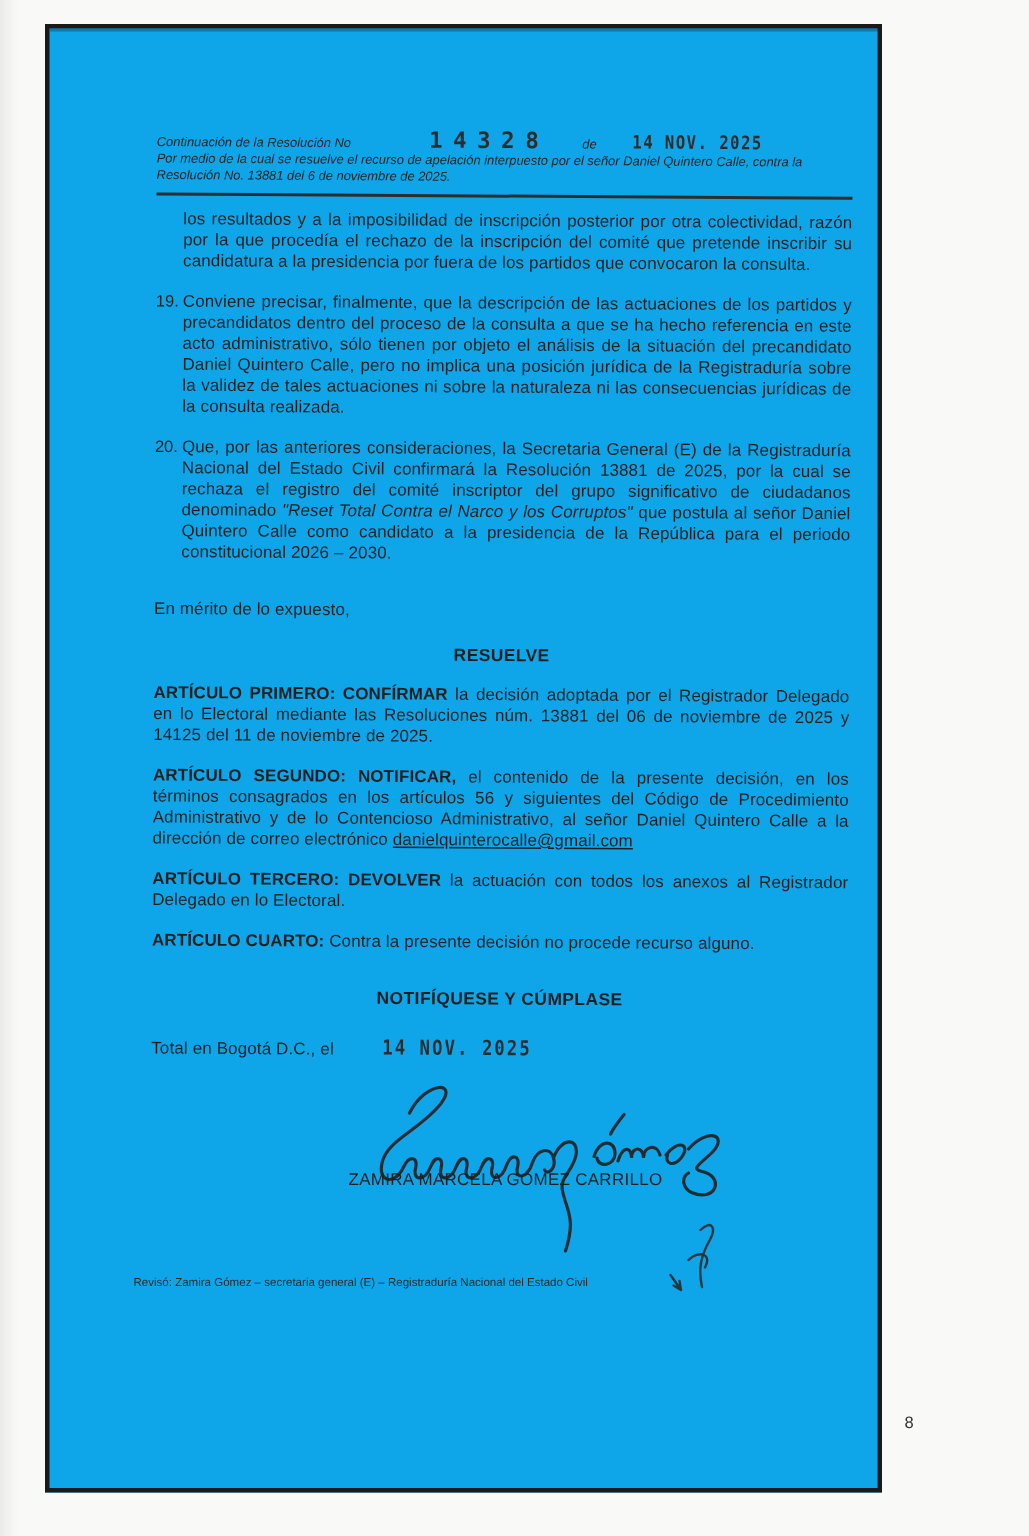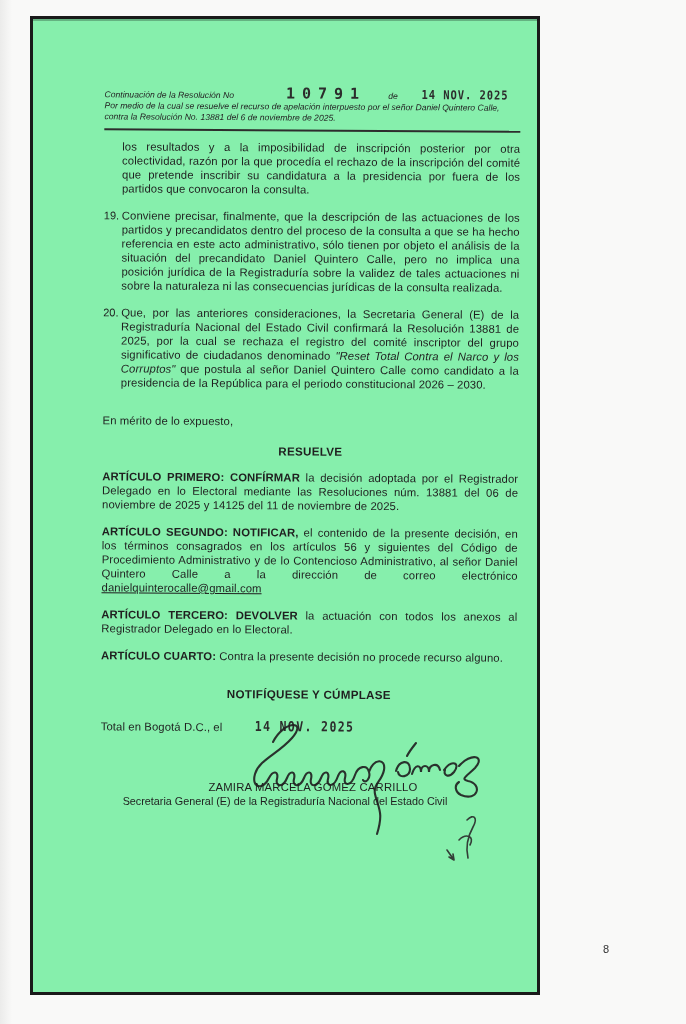--- a/index.html
+++ b/index.html
@@ -7,22 +7,22 @@
     width:686px; height:1024px; position:relative; overflow:hidden;
     background:#f9f9f8;
     font-family:"Liberation Sans", sans-serif;
     color:#1f1f1f;
   }
   .scan-edge-left {
     position:absolute; left:0; top:0; width:12px; height:100%;
     background:linear-gradient(to right, #ebebea, rgba(255,255,255,0));
   }
   .page {
-    position:absolute; left:30px; top:16px; width:510px; height:979px;
-    background:#86efac; border:3px solid #1a1a1a; box-sizing:border-box;
+    position:absolute; left:30px; top:16px; width:558px; height:979px;
+    background:#0ea5e9; border:3px solid #1a1a1a; box-sizing:border-box;
     box-shadow:inset 0 2px 0 rgba(0,0,0,0.25);
   }
   .content {
     position:absolute; left:0; top:0; right:0;
     padding:26px 16px 0 72px;
     transform:rotate(0.35deg); transform-origin:20px 0;
   }
   .header-block { font-style:italic; font-size:8.6px; line-height:11px; color:#242424; }
   .header-line1 { display:flex; align-items:baseline; }
   .stamp {
@@ -76,21 +76,21 @@
 
 <div class="scan-edge-left"></div>
 
 <div class="page">
 
   <div class="content">
 
     <div class="header-block">
       <div class="header-line1">
         <span>Continuación de la Resolución No</span>
-        <span class="stamp stamp-number">10791</span>
+        <span class="stamp stamp-number">14328</span>
         <span class="de-label">de</span>
         <span class="stamp stamp-date-hdr">14 NOV. 2025</span>
       </div>
       <div>Por medio de la cual se resuelve el recurso de apelación interpuesto por el señor Daniel Quintero Calle, contra la Resolución No. 13881 del 6 de noviembre de 2025.</div>
     </div>
 
     <div class="rule"></div>
 
     <p class="body-text para1">los resultados y a la imposibilidad de inscripción posterior por otra colectividad, razón por la que procedía el rechazo de la inscripción del comité que pretende inscribir su candidatura a la presidencia por fuera de los partidos que convocaron la consulta.</p>
 
@@ -129,23 +129,23 @@
     <path d="M47,28 C58,6 82,6 66,24 C52,40 33,46 29,60 C25,74 37,77 43,64 C47,56 53,57 51,65 C49,73 57,74 61,64 C64,56 70,57 68,65 C66,73 74,74 78,64 C81,56 87,57 85,65 C83,73 91,74 95,64 C98,56 104,57 102,65 C100,73 108,74 112,62 C115,55 121,56 119,64 C117,72 125,73 129,61 C132,52 141,50 143,58 C145,65 139,70 137,66
              M143,58 C148,44 160,44 158,56 C156,67 147,70 149,80 C152,94 158,98 151,120
              M170,57 C173,46 184,45 184,55 C184,63 173,65 172,58
              M190,29 C186,34 183,38 181,42
              M186,60 C189,50 195,50 195,58 C195,50 203,50 203,58 C203,50 212,48 214,56
              M218,56 C226,45 235,49 228,58 C223,64 217,62 219,56
              M233,52 C245,38 260,42 249,54 C241,62 234,65 242,67 C257,70 252,88 235,81 C229,78 228,71 233,68" fill="none" stroke="#222222" stroke-width="2.1" stroke-linecap="round" opacity="0.92"></path>
   </svg>
 
   <div class="sig-name">ZAMIRA MARCELA GÓMEZ CARRILLO</div>
-  <div class="sig-title">Secretaria General (E) de la Registraduría Nacional del Estado Civil</div>
 
   <div class="footer">
+    <div>Revisó: Zamira Gómez – secretaria general (E) – Registraduría Nacional del Estado Civil</div>
   </div>
 
   <svg class="initials-svg" width="44" height="56" viewBox="0 0 44 56">
     <path d="M24,8 C31,1 35,6 30,15 C25,24 22,33 25,46
              M16,28 C23,21 32,24 27,33
              M4,38 L11,48 M11,48 L6,45 M11,48 L10,42" fill="none" stroke="#2a2a2a" stroke-width="1.6" stroke-linecap="round" opacity="0.9"></path>
   </svg>
 
   <div class="page-num">8</div>
 

